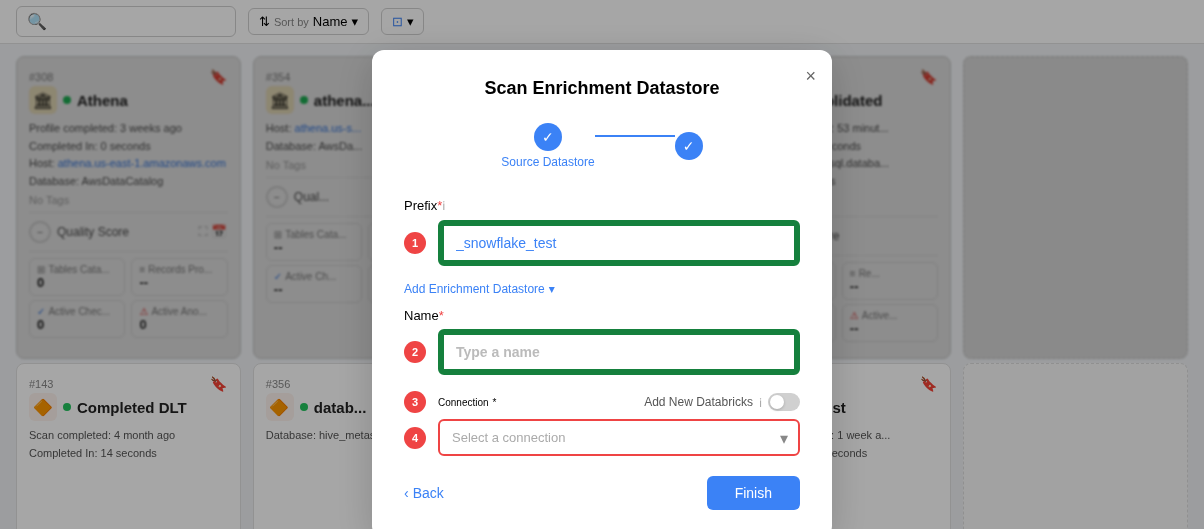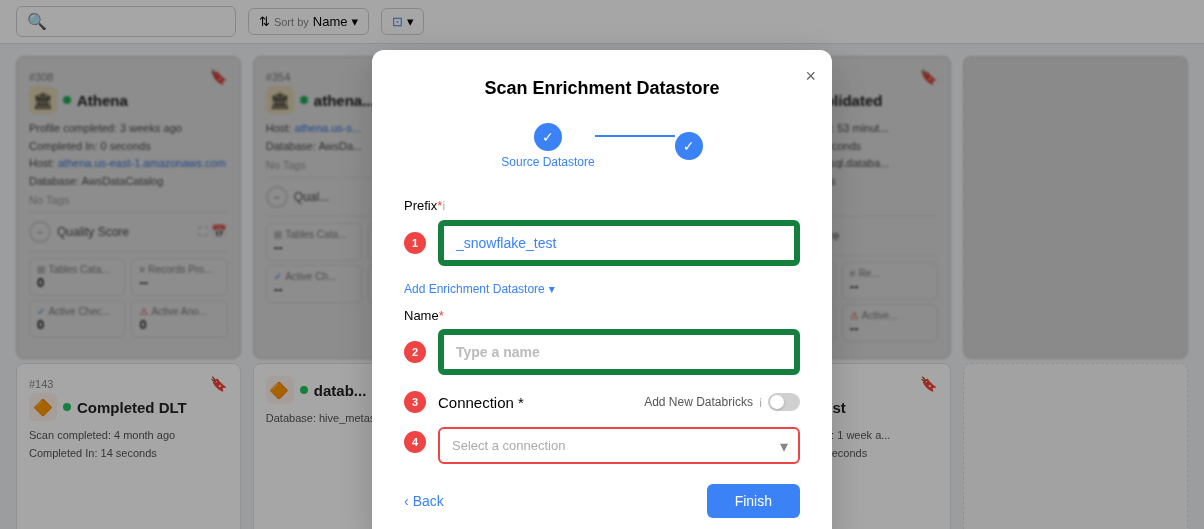--- a/index.html
+++ b/index.html
@@ -106,21 +106,21 @@
     .form-input {
       width: 100%; border: 6px solid #15803d; border-radius: 6px;
       padding: 9px 12px; font-size: 14px; outline: none;
       color: #3b82f6;
     }
     .form-input::placeholder { color: #bbb; }
 
     .add-enrichment { font-size: 12px; color: #3b82f6; cursor: pointer; margin-bottom: 12px; display: flex; align-items: center; gap: 4px; }
 
     .connection-row { display: flex; align-items: center; justify-content: space-between; margin-bottom: 6px; }
-    .connection-label { font-size: 15px; font-weight: 500; display: flex; align-items: center; gap: 4px; }
+    .connection-label { font-size: 10px; font-weight: 500; display: flex; align-items: center; gap: 4px; }
     .add-connection-row { display: flex; align-items: center; gap: 6px; font-size: 12px; color: #555; }
     .toggle {
       width: 32px; height: 18px; border-radius: 9px; background: #d0d0d0;
       position: relative; cursor: pointer;
     }
     .toggle-knob {
       width: 14px; height: 14px; border-radius: 50%; background: #fff;
       position: absolute; top: 2px; left: 2px; box-shadow: 0 1px 3px rgba(0,0,0,0.2);
     }
 
@@ -424,20 +424,24 @@
       </div>
       <span class="status-dot"></span>
       <span class="card-title">Completed DLT</span>
     </div>
     <div class="card-meta">
       <div>Scan completed: 4 month ago</div>
       <div>Completed In: 14 seconds</div>
     </div>
   </div>
   <div class="card">
+    <div class="card-header">
+      <span class="card-id">#356</span>
+      <span class="card-bookmark">🔖</span>
+    </div>
     <div class="card-title-row">
       <div class="card-icon" style="background:#fef3ee;">
         <span style="font-size:16px;">🔶</span>
       </div>
       <span class="status-dot"></span>
       <span class="card-title">datab...</span>
     </div>
     <div class="card-meta">
       <div>Database: hive_metastore</div>
     </div>
@@ -538,21 +542,21 @@
           <span>Add New Databricks</span>
           <span style="color:#aaa;font-size:12px;">ℹ</span>
           <div class="toggle">
             <div class="toggle-knob"></div>
           </div>
         </div>
       </div>
 
       <div style="display:flex;align-items:center;gap:6px;">
         <span class="step-badge">4</span>
-        <div class="select-wrapper" style="flex:1;margin-top:8px;">
+        <div class="select-wrapper" style="flex:1;">
           <select class="form-select">
             <option value="" disabled="" selected="">Select a connection</option>
           </select>
           <span class="select-arrow">▾</span>
         </div>
       </div>
     </div>
 
     <div class="modal-footer">
       <button class="btn-back">

